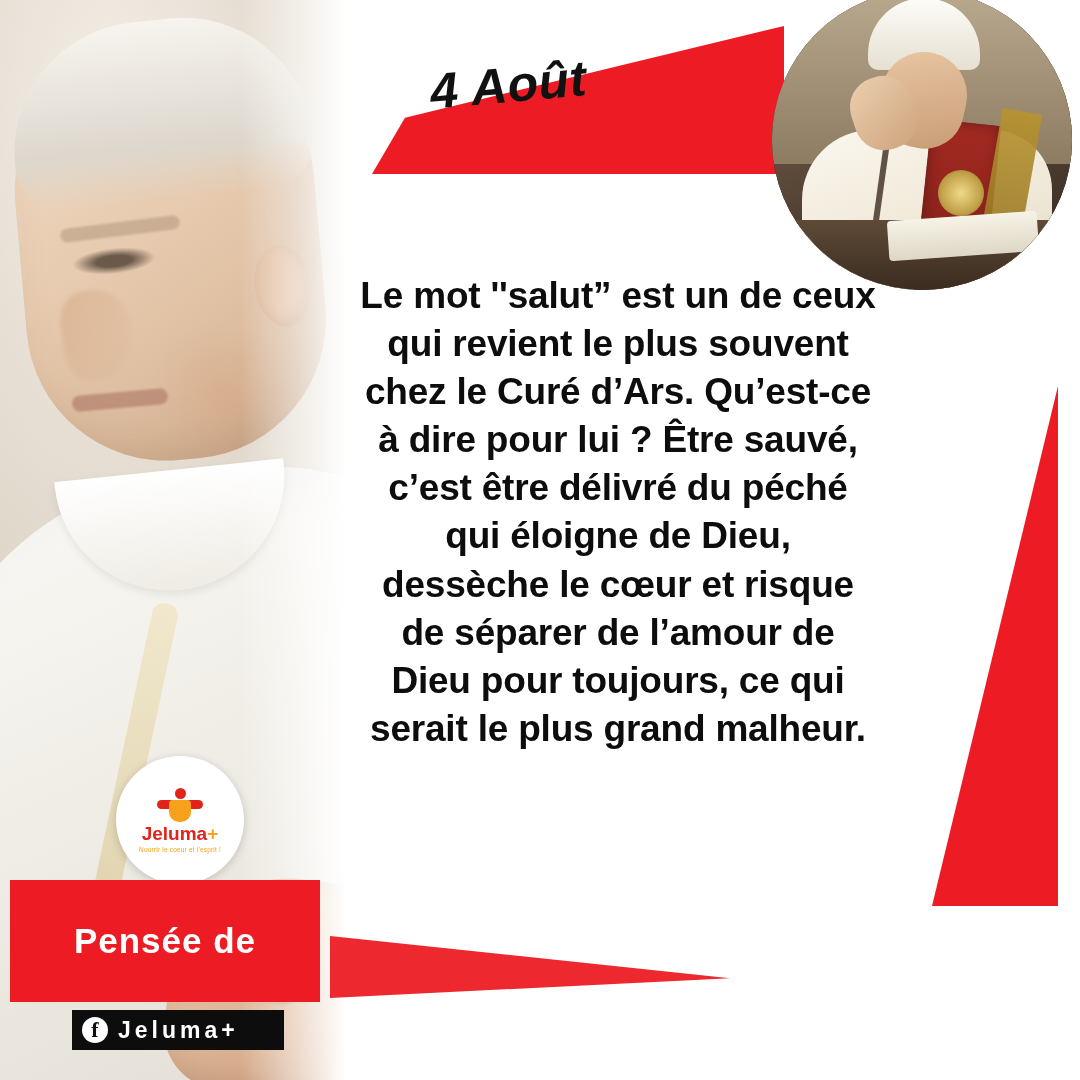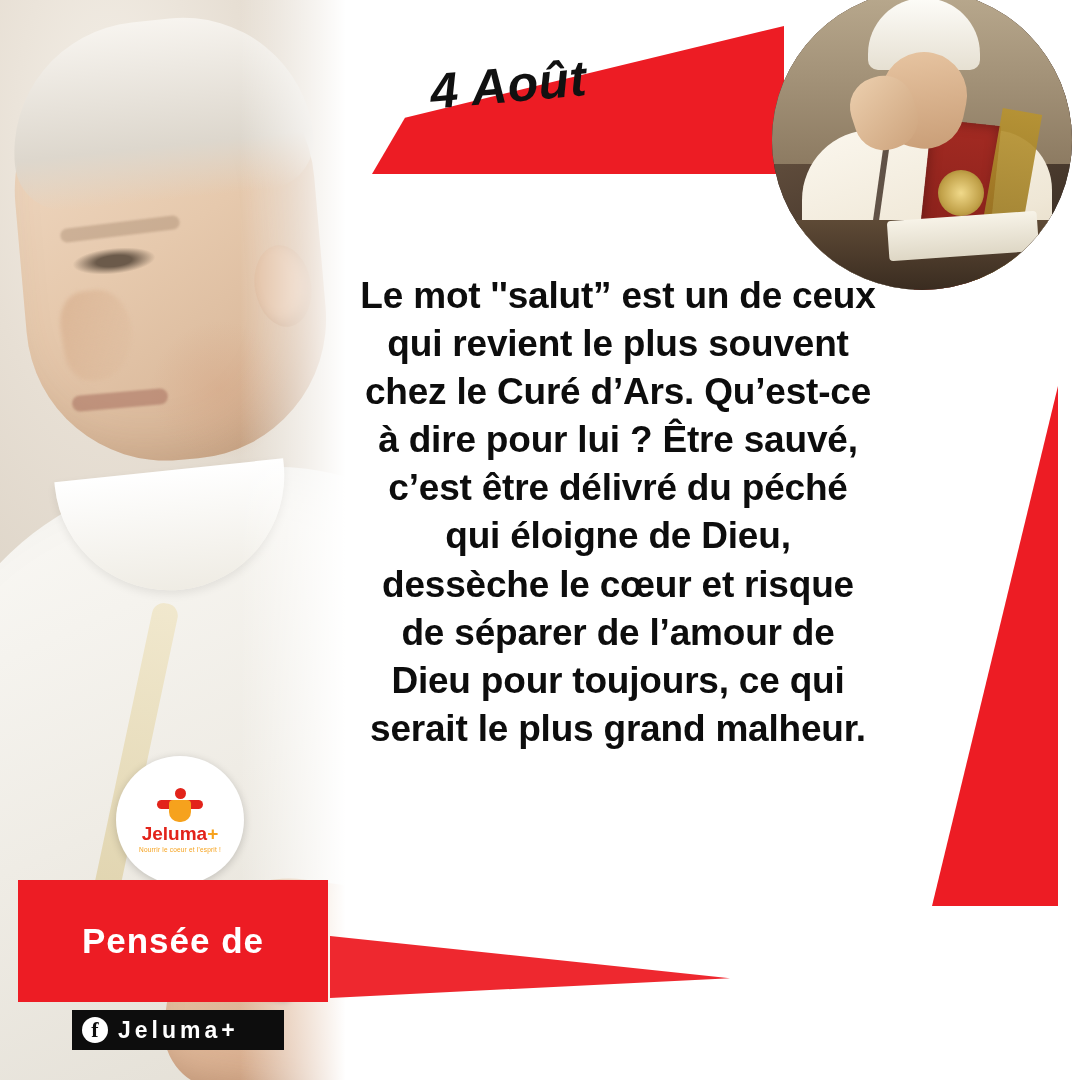--- a/index.html
+++ b/index.html
@@ -398,21 +398,21 @@
     font-size: 6.5px;
     color: #f6a21d;
     margin-top: 3px;
     letter-spacing: 0.2px;
     white-space: nowrap;
   }
 
   
   .title-block {
     position: absolute;
-    left: 18px;
+    left: 10px;
     top: 880px;
     width: 310px;
     height: 122px;
     background: #ed1c24;
     display: flex;
     flex-direction: column;
     align-items: center;
     justify-content: center;
     color: #ffffff;
   }

